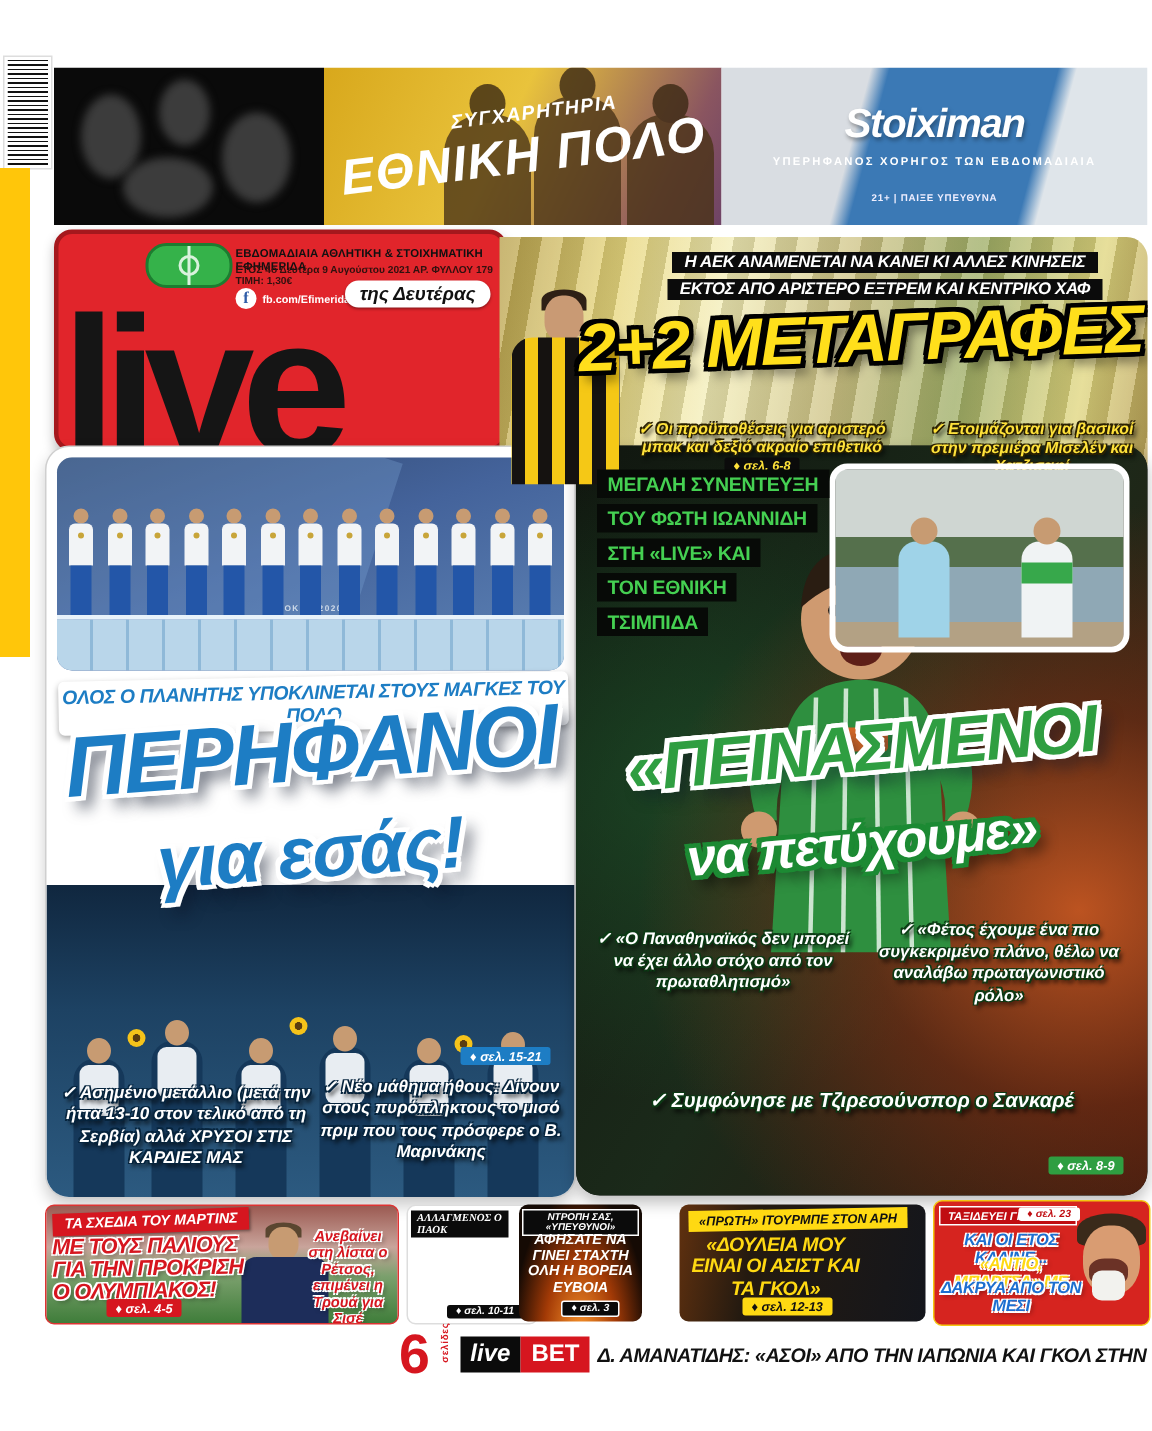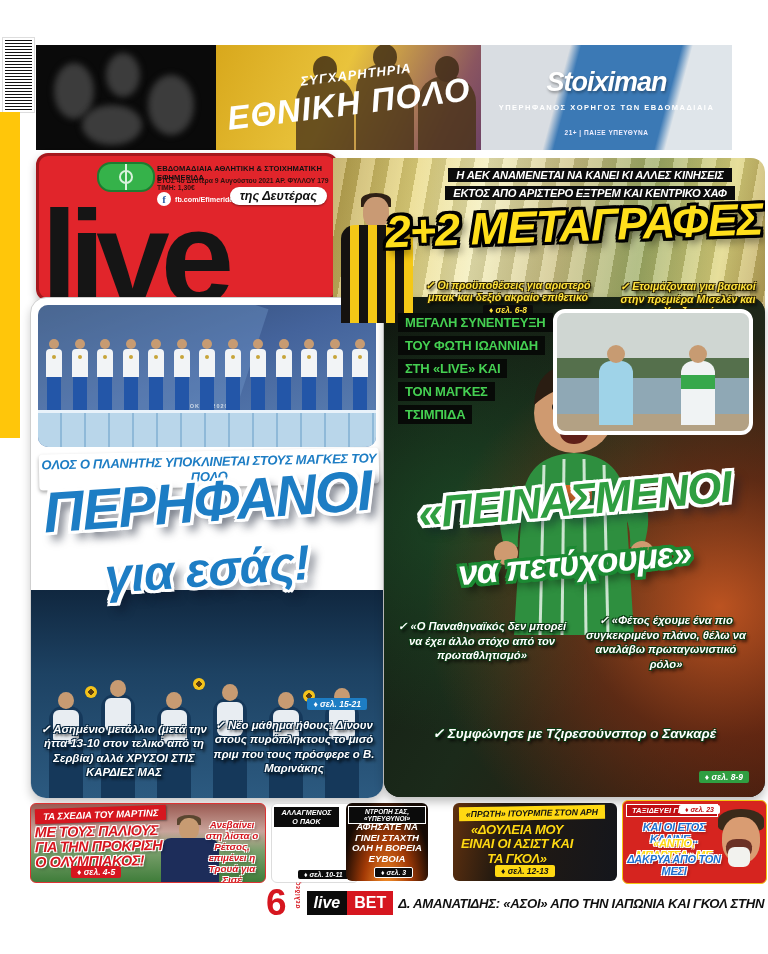--- a/index.html
+++ b/index.html
@@ -32,21 +32,21 @@
   .banner .pan{position:relative;height:100%;overflow:hidden;}
   .pan-crowd{width:180px;background:#0a0a0a;}
   .pan-crowd i{position:absolute;display:block;background:#3c3c3c;border-radius:50%;filter:blur(3px);}
   .pan-mid{width:265px;background:linear-gradient(115deg,#d8a81c 0%,#e9c33c 45%,#8a5560 85%,#6e4366 100%);}
   .pan-mid .sil{position:absolute;bottom:0;width:58px;height:74px;background:#4a3418;border-radius:26px 26px 0 0;opacity:.8;}
   .pan-mid .sil::before{content:"";position:absolute;top:-20px;left:17px;width:24px;height:26px;background:#3a2813;border-radius:50%;}
   .mid-kicker{position:absolute;left:30px;top:22px;width:220px;color:#fff;font-size:13px;font-weight:700;
      font-style:italic;transform:rotate(-7deg);letter-spacing:1px;text-align:center;}
   .mid-title{position:absolute;left:8px;top:40px;width:250px;color:#fff;font-size:33px;font-weight:700;
      font-style:italic;transform:rotate(-7deg);text-align:center;letter-spacing:1px;}
-  .pan-stx{width:251px;background:linear-gradient(105deg,#d9dde2 0 32%,#3b79b5 36% 72%,#dfe5ea 76%);}
+  .pan-stx{width:284px;background:linear-gradient(105deg,#d9dde2 0 32%,#3b79b5 36% 72%,#dfe5ea 76%);}
   .stx-logo{position:absolute;left:0;right:0;top:22px;text-align:center;color:#fff;font-size:27px;
      font-weight:700;font-style:italic;letter-spacing:-1px;text-shadow:1px 2px 3px rgba(0,0,0,.35);}
   .stx-tag{position:absolute;left:0;right:0;top:58px;text-align:center;color:#fff;font-size:7.5px;
      font-weight:700;letter-spacing:1.5px;}
   .stx-dis{position:absolute;left:0;right:0;top:84px;text-align:center;color:#eef;font-size:6.5px;font-weight:700;letter-spacing:.5px;}
 
   
   .masthead{left:36px;top:153px;width:296px;height:142px;background:#e1252b;border:3px solid #a5181d;
      border-radius:12px;overflow:hidden;box-shadow:0 4px 8px rgba(0,0,0,.25);}
   .pitch{position:absolute;left:58px;top:6px;width:54px;height:26px;background:#35b24a;border:2px solid #1d7c30;
@@ -157,21 +157,21 @@
   .oly-h{left:4px;top:20px;width:140px;color:#d6161f;font-size:14.5px;font-weight:900;font-style:italic;
      line-height:1.02;letter-spacing:-.5px;transform:rotate(-1deg);z-index:4;}
   .oly-badge{left:40px;bottom:4px;background:#d6161f;color:#fff;z-index:4;}
   .oly-man{left:128px;bottom:0;width:62px;height:64px;z-index:3;}
   .oly-man .hd{position:absolute;left:20px;top:0;width:20px;height:22px;background:#c79b72;border-radius:45%;}
   .oly-man .hr{position:absolute;left:18px;top:-3px;width:24px;height:10px;background:#5a4630;border-radius:50% 50% 0 0;}
   .oly-man .bd{position:absolute;left:2px;top:20px;width:58px;height:44px;background:#1d2d5a;border-radius:10px 10px 0 0;}
   .oly-side{right:2px;top:16px;width:62px;color:#d6161f;font-size:9.8px;font-weight:800;font-style:italic;
      text-align:center;line-height:1.12;z-index:4;}
   .paok{left:271px;top:803px;width:86px;height:78px;background:#fff;border:1px solid #ddd;}
-  .paok-rib{left:2px;top:3px;right:19px;text-align:center;z-index:3;}
+  .paok-rib{left:2px;top:3px;right:19px;z-index:3;font-family:Liberation Serif, serif;}
   .paok-rib .chip{font-size:7.2px;font-style:italic;padding:1px 4px;}
   .paok-h{left:2px;top:17px;right:2px;text-align:center;color:#111;font-size:9.6px;font-weight:900;
      font-style:italic;line-height:1.12;z-index:3;}
   .paok-badge{left:26px;bottom:3px;background:#0b0b0b;color:#fff;font-size:7px;}
   .evia{left:346px;top:803px;width:82px;height:78px;background:
      radial-gradient(ellipse at 50% 115%,#ff9b2e 0%,#a33a06 42%,#150a04 78%);}
   .evia-rib{left:2px;top:3px;right:2px;text-align:center;z-index:3;}
   .evia-rib .chip{font-size:6.6px;font-style:italic;border:1px solid #fff;padding:1px 3px;}
   .evia-h{left:2px;top:19px;right:2px;text-align:center;color:#fff;font-size:9.6px;font-weight:900;
      font-style:italic;line-height:1.12;z-index:3;}
@@ -385,21 +385,21 @@
         <circle cx="148" cy="72" r="4" fill="#231a12"></circle>
       <path d="M60 210 Q48 170 70 150 L86 168 Q72 188 74 212 Z" fill="#2e8f3f"></path>
       <path d="M200 210 Q212 170 190 150 L174 168 Q188 188 186 212 Z" fill="#2e8f3f"></path>
       <circle cx="62" cy="218" r="12" fill="#cf9a70"></circle>
         <circle cx="198" cy="218" r="12" fill="#cf9a70"></circle>
     </svg>
     <div class="abs pao-kickers">
       <span class="chip">ΜΕΓΑΛΗ ΣΥΝΕΝΤΕΥΞΗ</span>
       <span class="chip">ΤΟΥ ΦΩΤΗ ΙΩΑΝΝΙΔΗ</span>
       <span class="chip">ΣΤΗ «LIVE» ΚΑΙ</span>
-      <span class="chip">ΤΟΝ ΜΑΓΚΕΣ</span>
+      <span class="chip">ΤΟΝ ΕΘΝΙΚΗ</span>
       <span class="chip">ΤΣΙΜΠΙΔΑ</span>
     </div>
     <div class="abs pao-inset">
       <span class="pi-man pi-m1"></span>
       <span class="pi-man pi-m2"></span>
     </div>
     <div class="abs pao-h1 tsw">«ΠΕΙΝΑΣΜΕΝΟΙ</div>
     <div class="abs pao-h2 tsg">να πετύχουμε»</div>
     <div class="abs pao-q pao-q2 tsdg">✓ «Φέτος έχουμε ένα πιο συγκεκριμένο πλάνο, θέλω να αναλάβω πρωταγωνιστικό ρόλο»</div>
     <div class="abs pao-q pao-q1 tsdg">✓ «Ο Παναθηναϊκός δεν μπορεί να έχει άλλο στόχο από τον πρωταθλητισμό»</div>

